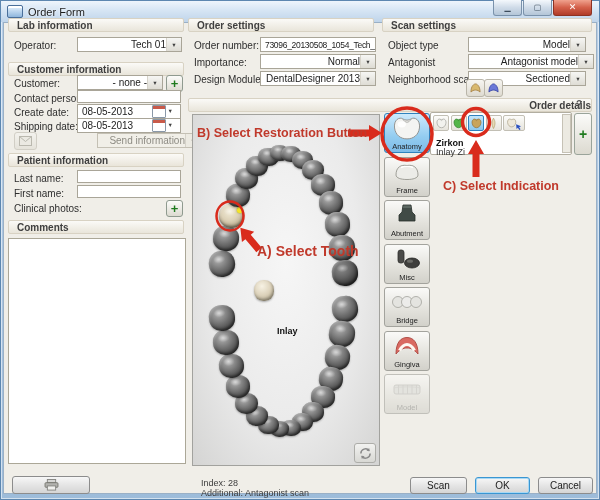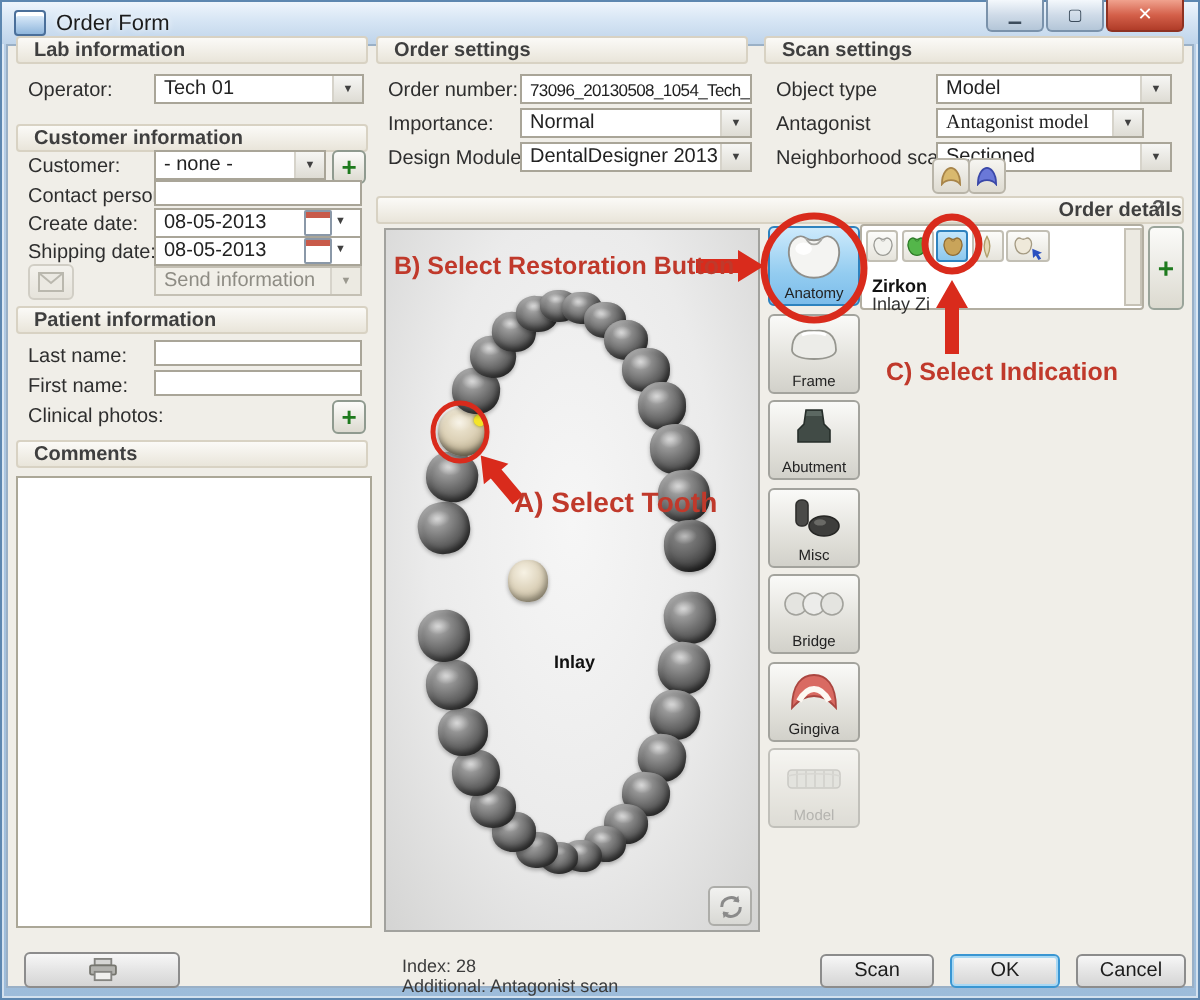--- a/index.html
+++ b/index.html
@@ -21,26 +21,26 @@
   .wc .glyph{line-height:1;}
   .client{position:absolute;left:3px;right:3px;top:22px;bottom:6px;background:#f0eee8;border:1px solid #98accO;}
   .client{border:1px solid #9ab0c6;}
   
   .ghdr{position:absolute;height:14px;background:linear-gradient(#fbfaf7,#e9e5da);
         border:1px solid #d8d2c3;border-radius:2px;font-weight:bold;font-size:10px;color:#3f3f3f;
         line-height:14px;padding-left:8px;box-sizing:border-box;}
   .lbl{position:absolute;font-size:10px;color:#2e2e2e;white-space:nowrap;}
   
   .field,.combo{position:absolute;background:#fff;border:1px solid #a9a598;box-sizing:border-box;height:15px;
-        font-size:10px;color:#222;display:flex;align-items:center;padding-left:4px;overflow:hidden;white-space:nowrap;}
+        font-size:10px;color:#222;display:flex;align-items:center;padding-left:4px;overflow:hidden;white-space:nowrap;text-align:right;}
   .combo .val{flex:1;overflow:hidden;white-space:nowrap;}
   .combo .arrow{width:14px;align-self:stretch;border-left:1px solid #d6d3ca;flex:none;
         background:linear-gradient(#f6f6f4,#dedcd4);display:flex;align-items:center;justify-content:center;}
   .combo .arrow::before{content:"▼";font-size:5.5px;color:#404040;}
-  .combo.disabled{background:#f1efe8;color:#8e8c84;border-color:#c4c0b4;}
+  .combo.disabled{background:#f1efe8;color:#8e8c84;border-color:#c4c0b4;margin-left:20px;}
   .combo.disabled .arrow{background:#eceae2;}
   .combo.disabled .arrow::before{color:#9a988e;}
   .cal{width:12px;height:11px;margin-left:auto;margin-right:2px;flex:none;position:relative;
        border:1px solid #8a98a8;border-radius:1px;background:#fff;}
   .cal::before{content:"";position:absolute;left:0;top:0;right:0;height:3px;background:#c85a4a;}
   .cal::after{content:"▼";position:absolute;right:-8px;top:2px;font-size:5.5px;color:#404040;}
   .datefield{padding-right:12px;}
   .plusbtn{position:absolute;width:15px;height:15px;border:1px solid #8f9a8f;border-radius:3px;
        background:linear-gradient(#fcfcfa,#dcdad0);display:flex;align-items:center;justify-content:center;}
   .plusbtn::before{content:"+";color:#1e7a1e;font-weight:bold;font-size:13px;line-height:1;margin-top:-1px;}
@@ -183,21 +183,21 @@
     <span class="arrow"></span>
 </div>
 
 <div class="ghdr" style="left:382px;top:18px;width:210px;">Scan settings</div>
 <div class="lbl" style="left:388px;top:40px;">Object type</div>
 <div class="combo" style="left:468px;top:37px;width:118px;">
   <span class="val">Model</span>
     <span class="arrow"></span>
 </div>
 <div class="lbl" style="left:388px;top:57px;">Antagonist</div>
-<div class="combo" style="left:468px;top:54px;width:104px;font-family:Liberation Serif, serif;">
+<div class="combo" style="left:468px;top:54px;width:126px;">
   <span class="val">Antagonist model</span>
     <span class="arrow"></span>
 </div>
 <div class="lbl" style="left:388px;top:74px;">Neighborhood scan</div>
 <div class="combo" style="left:468px;top:71px;width:118px;">
   <span class="val">Sectioned</span>
     <span class="arrow"></span>
 </div>
 <div class="iconbtn" style="left:466px;top:79px;width:17px;height:16px;">
   <svg width="13" height="10" viewBox="0 0 14 11">

